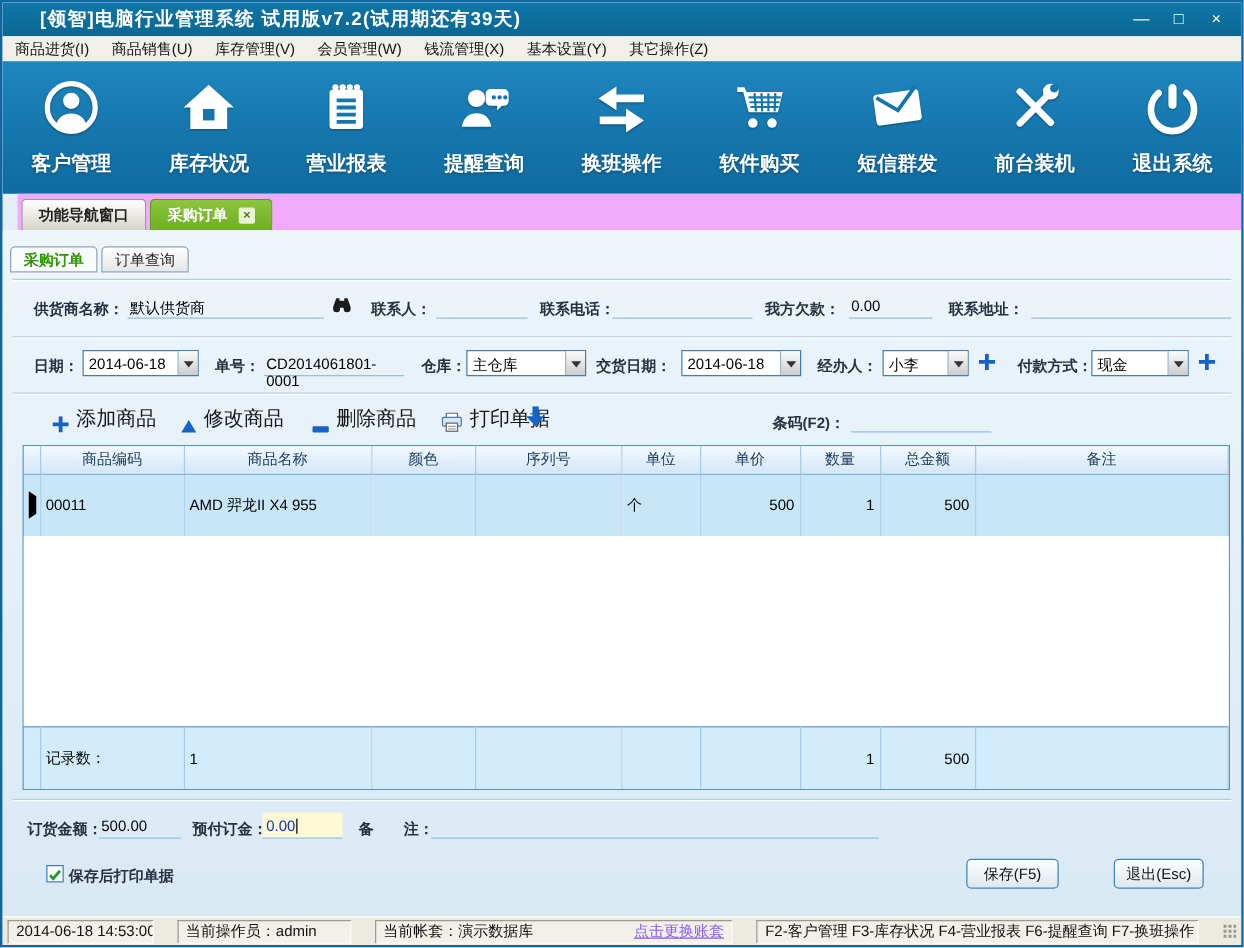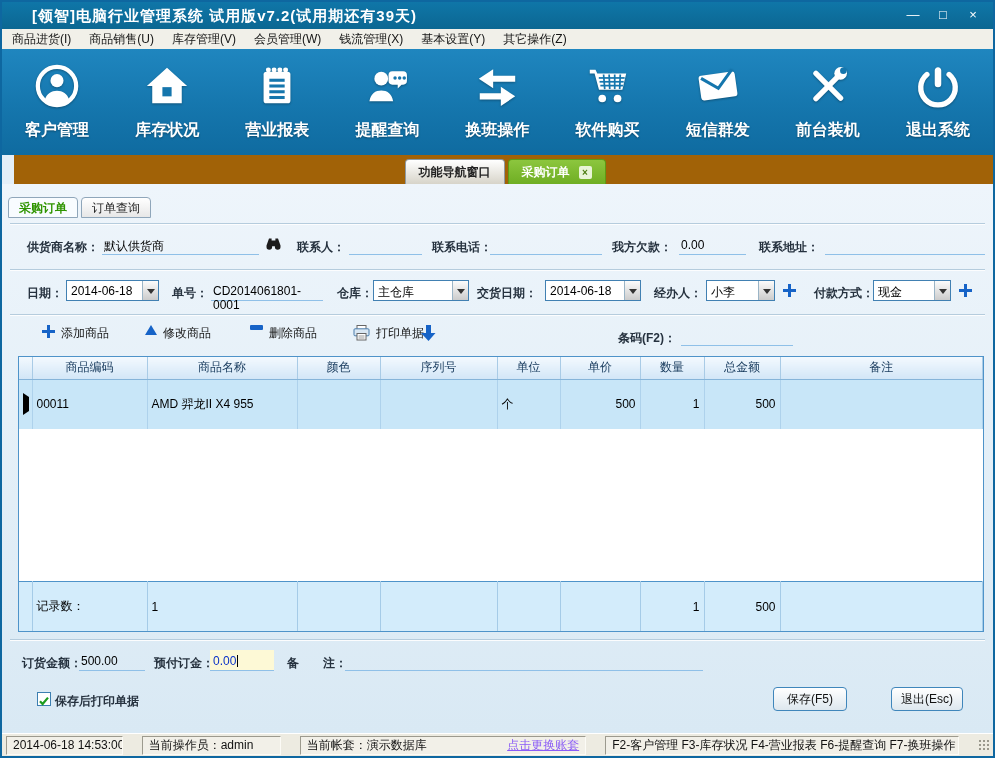--- a/index.html
+++ b/index.html
@@ -27,22 +27,22 @@
   
   .toolbar { position:absolute; top:47px; left:0; right:0; height:106px;
              background:linear-gradient(180deg,#1f86bf 0%,#1576ad 55%,#0f6ba0 100%);
              display:flex; align-items:center; }
   .tbtn { flex:1; display:flex; flex-direction:column; align-items:center; gap:7px;
           color:#fff; font-weight:bold; font-size:16px; cursor:default;
           text-shadow:0 1px 2px rgba(0,0,0,.35); }
   .tbtn svg { width:46px; height:46px; filter:drop-shadow(0 1px 1px rgba(0,0,0,.3)); }
 
   
-  .tabstrip { position:absolute; top:153px; left:12px; right:0; height:29px; background:#a16207;
-              display:flex; align-items:flex-end; padding-left:3px;justify-content:center; }
+  .tabstrip { position:absolute; top:153px; left:12px; right:0; height:29px; background:#f0abfc;
+              display:flex; align-items:flex-end; padding-left:3px; }
   .tab { height:25px; line-height:24px; padding:0 13px; font-size:12px; font-weight:bold;
          border-radius:4px 4px 0 0; cursor:default; }
   .tab-nav { background:linear-gradient(#ffffff,#d7d4c9); color:#222;
              border:1px solid #8e9aa4; border-bottom:none; margin-right:3px; }
   .tab-active { background:linear-gradient(#8cc63e,#6fae23); color:#fff;
                 display:flex; align-items:center; gap:9px; border:1px solid #5d9a15; border-bottom:none; }
   .tab-close { width:13px; height:13px; background:#e9f4d7; border-radius:2px; color:#4c7d10;
                font-size:10px; line-height:13px; text-align:center; font-weight:bold; cursor:default; }
 
   
@@ -64,22 +64,22 @@
           font-size:12px; color:#000; padding:4px 2px 0; }
   .combo { position:absolute; top:8px; height:21px; border:1px solid #4180b2; background:#fff;
            display:flex; cursor:default; }
   .combo-text { flex:1; font-size:12px; padding:3px 4px 0; overflow:hidden; white-space:nowrap; }
   .combo-btn { width:16px; background:linear-gradient(#fbfbfb,#cccccc); border-left:1px solid #9ab4c6;
                position:relative; }
   .combo-btn::after { content:""; position:absolute; left:4px; top:8px;
                       border:4px solid transparent; border-top:5px solid #333; }
   .plusbtn { position:absolute; top:11px; cursor:default; }
 
-  .abtn { position:absolute; top:9px; display:flex; align-items:flex-start; gap:6px;
-          font-size:12px; color:#141414; cursor:default; white-space:nowrap; }
+  .abtn { position:absolute; top:9px; display:flex; align-items:flex-end; gap:6px;
+          font-size:16px; color:#141414; cursor:default; white-space:nowrap; }
   .tri-up { width:0; height:0; border-left:6px solid transparent; border-right:6px solid transparent;
             border-bottom:10px solid #1663c7; }
   .minus-bar { width:13px; height:5px; background:#1663c7; border-radius:1px; }
 
   
   .grid { position:absolute; left:16px; top:172px; width:966px; height:276px;
           border:1px solid #4e93c9; background:#fff; display:flex; flex-direction:column; }
   .grid table { border-collapse:collapse; table-layout:fixed; width:100%; }
   .grid th { height:22px; background:linear-gradient(#f3f9fe,#d2e6f7);
              border-right:1px solid #a9cbe6; border-bottom:1px solid #86b4d9;

